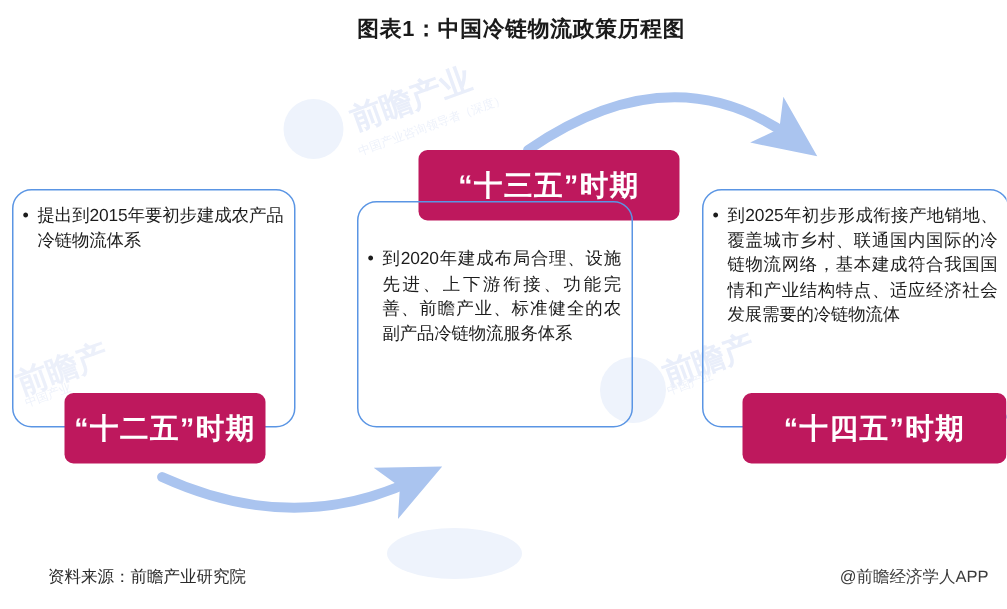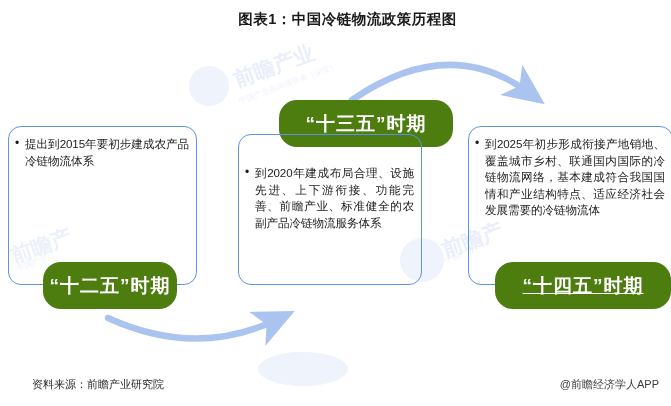--- a/index.html
+++ b/index.html
@@ -90,22 +90,22 @@
     left: -10px;
     top: -1px;
     font-size: 12px;
     color: #1c1c1c;
   }
 
   
   .phase-label {
     position: absolute;
     box-sizing: border-box;
-    background: #4d7c0f;
-    border-radius: 18px;
+    background: #be185d;
+    border-radius: 6px;
     color: #ffffff;
     font-size: 19px;
     font-weight: bold;
     letter-spacing: 1px;
     display: flex;
     align-items: center;
     justify-content: center;
     white-space: nowrap;
   }
 
@@ -168,16 +168,16 @@
   <ul>
     <li>到2020年建成布局合理、设施先进、上下游衔接、功能完善、前瞻产业、标准健全的农副产品冷链物流服务体系</li>
   </ul>
 </div>
 
 <div class="box" style="left:468px; top:126px; width:205px; height:159px;">
   <ul>
     <li>到2025年初步形成衔接产地销地、覆盖城市乡村、联通国内国际的冷链物流网络，基本建成符合我国国情和产业结构特点、适应经济社会发展需要的冷链物流体</li>
   </ul>
 </div>
-<div class="phase-label" style="left:495px; top:262px; width:176px; height:47px;text-decoration:underline;">“十四五”时期</div>
+<div class="phase-label" style="left:495px; top:262px; width:176px; height:47px;">“十四五”时期</div>
 
 <div class="footer-left">资料来源：前瞻产业研究院</div>
 <div class="footer-right">@前瞻经济学人APP</div>
 
 </body></html>

